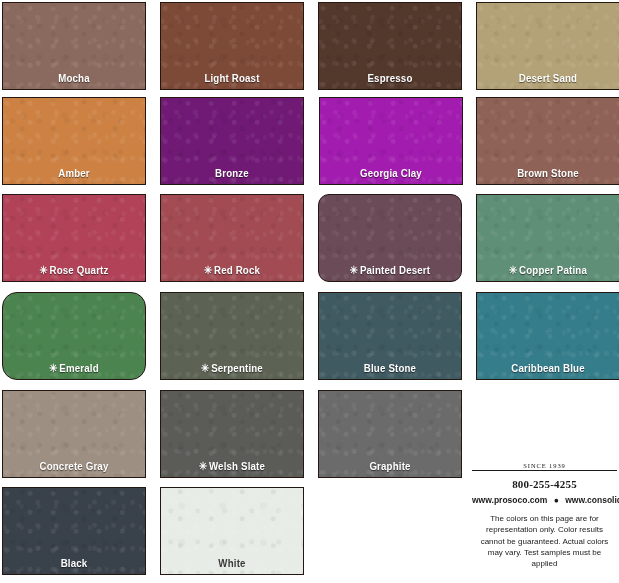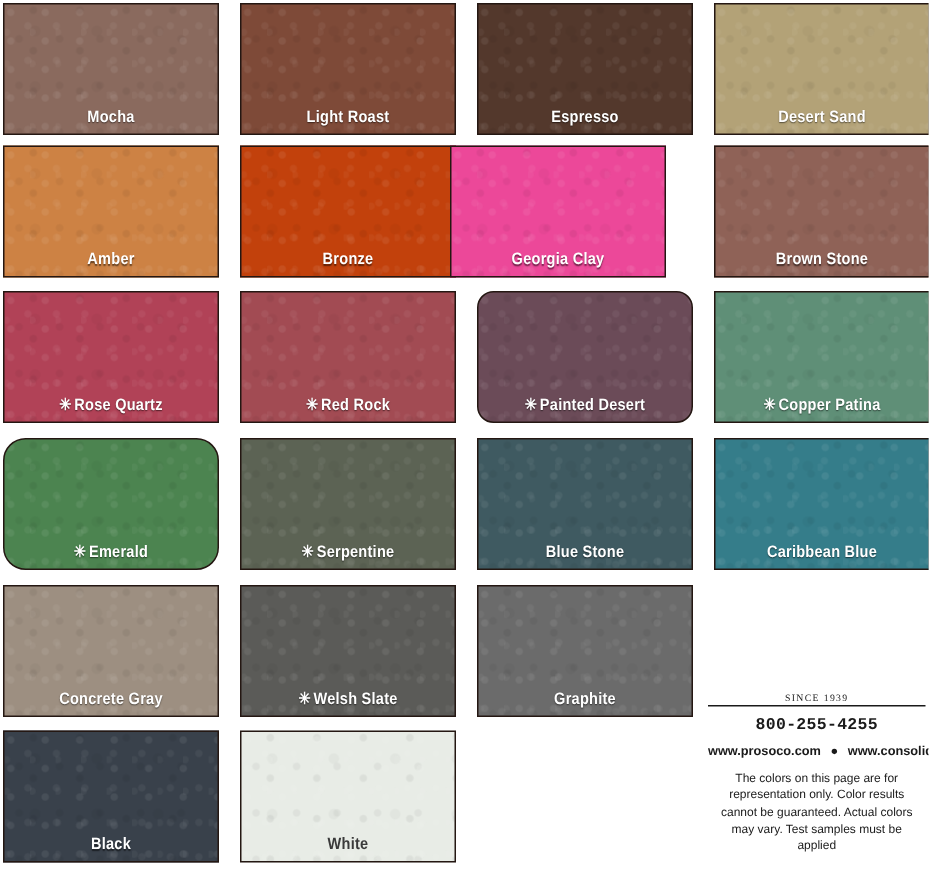--- a/index.html
+++ b/index.html
@@ -91,21 +91,21 @@
     letter-spacing: 0.9px;
     margin-top: 0px;
   }
   #brand-rule {
     width: 100%;
     height: 1px;
     background: #1a1a1a;
     margin: 1px auto 0 auto;
   }
   #phone {
-    font-family: Liberation Mono, monospace;
+    font-family: Liberation Serif, serif;
     font-weight: bold;
     font-size: 11px;
     margin-top: 7px;
     letter-spacing: 0.2px;
   }
   #websites {
     font-family: "Liberation Sans Narrow", "Liberation Sans", sans-serif;
     font-weight: bold;
     font-size: 8.5px;
     margin-top: 5px;
@@ -140,25 +140,25 @@
         <div class="swatch-label"><span>Espresso</span></div>
       </div>
       <div class="swatch" style="left: 476px; top: 2px; width: 144px; height: 88px; background: rgb(179, 162, 119);">
         <div class="tex"></div>
         <div class="swatch-label"><span>Desert Sand</span></div>
       </div>
       <div class="swatch" style="left: 2px; top: 97px; width: 144px; height: 88px; background: rgb(205, 130, 68);">
         <div class="tex"></div>
         <div class="swatch-label"><span>Amber</span></div>
       </div>
-      <div class="swatch" style="left: 160px; top: 97px; width: 144px; height: 88px; background: #c2410c;">
+      <div class="swatch" style="left: 160px; top: 97px; width: 144px; height: 88px; background: #701a75;">
         <div class="tex"></div>
         <div class="swatch-label"><span>Bronze</span></div>
       </div>
-      <div class="swatch" style="left: 300px; top: 97px; width: 144px; height: 88px; background: #ec4899;">
+      <div class="swatch" style="left: 319px; top: 97px; width: 144px; height: 88px; background: #a21caf;">
         <div class="tex"></div>
         <div class="swatch-label"><span>Georgia Clay</span></div>
       </div>
       <div class="swatch" style="left: 476px; top: 97px; width: 144px; height: 88px; background: rgb(143, 98, 87);">
         <div class="tex"></div>
         <div class="swatch-label"><span>Brown Stone</span></div>
       </div>
       <div class="swatch" style="left: 2px; top: 194px; width: 144px; height: 88px; background: rgb(177, 66, 87);">
         <div class="tex"></div>
         <div class="swatch-label"><span class="star">✳</span><span>Rose Quartz</span></div>

